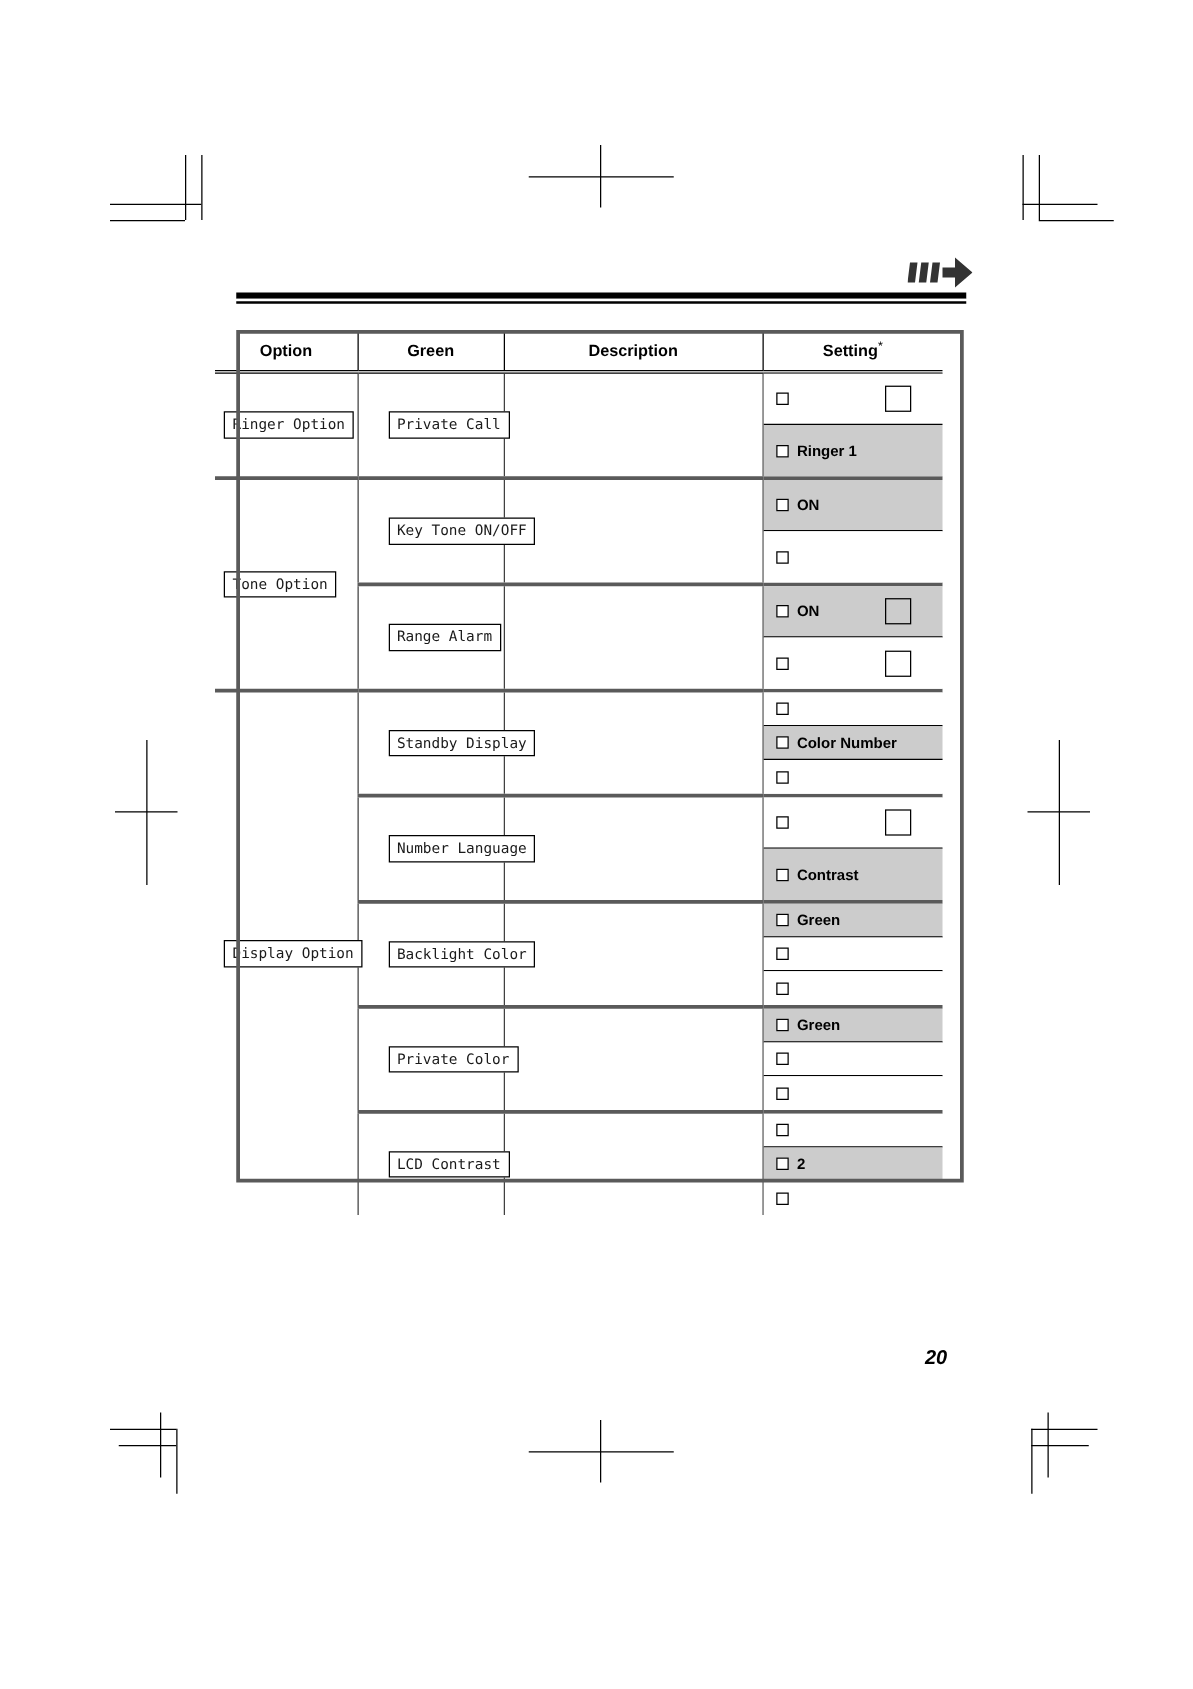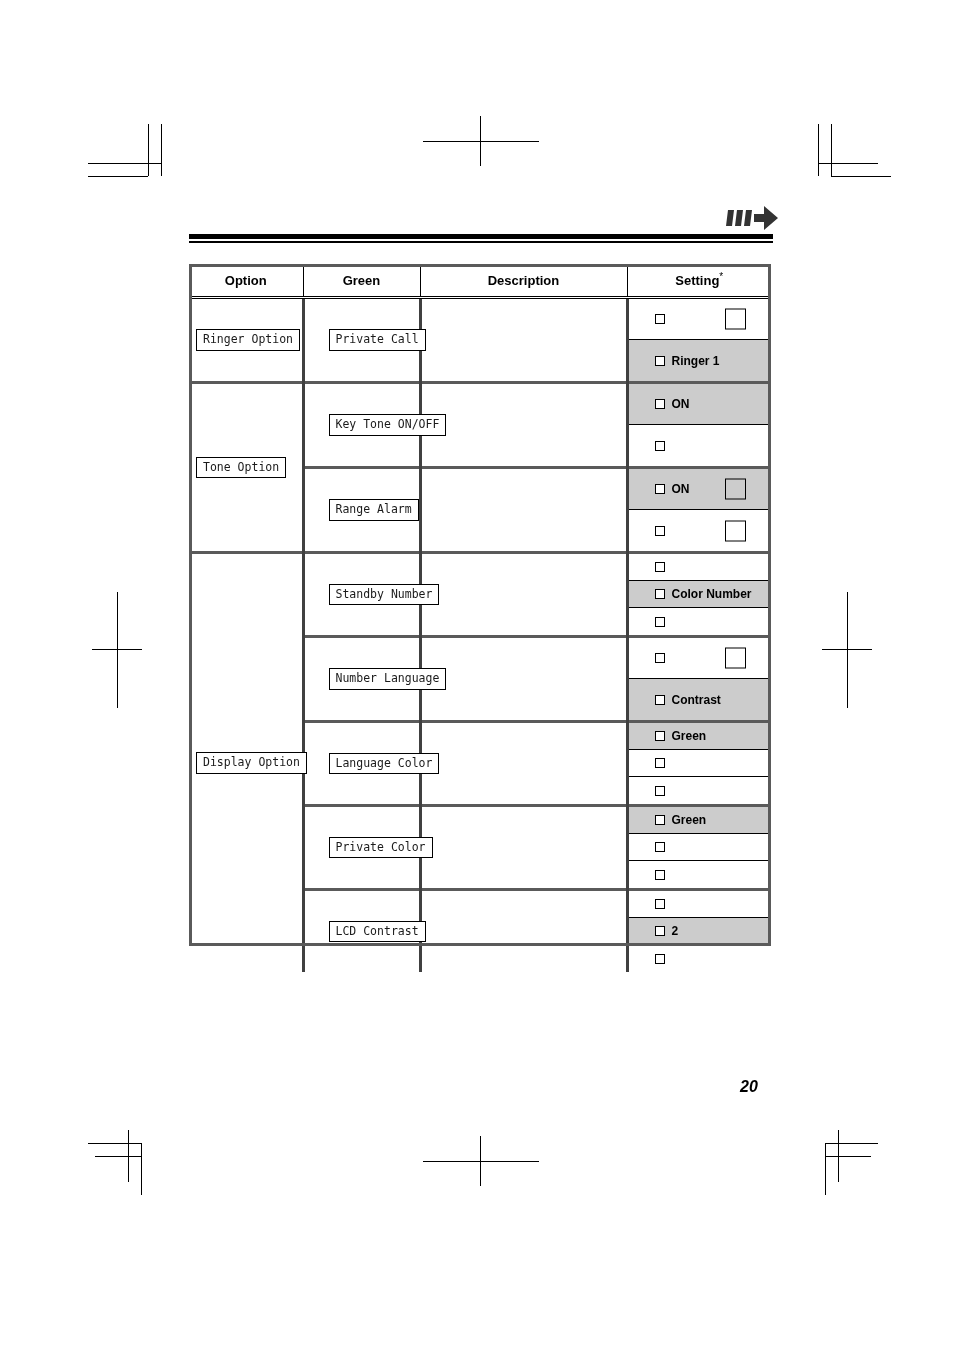--- a/index.html
+++ b/index.html
@@ -51,21 +51,21 @@
     position: absolute;
     left: 726px;
     top: 205px;
     width: 52px;
     height: 26px;
   }
 
   
   #settings-table {
     position: absolute;
-    left: 189px;
+    left: 172px;
     top: 264px;
     width: 582px;
     border-collapse: collapse;
     table-layout: fixed;
     background: #fff;
   }
   #settings-table col.c-option { width: 114px; }
   #settings-table col.c-item { width: 117px; }
   #settings-table col.c-desc { width: 207px; }
   #settings-table col.c-set { width: 144px; }
@@ -99,21 +99,21 @@
     font-weight: normal;
     vertical-align: super;
     line-height: 0;
   }
 
   
   td.opt-cell,
   td.item-cell,
   td.desc-cell,
   td.set-cell {
-    border-right: 3px solid #404040;
+    border-right: 1px solid #404040;
     vertical-align: middle;
     padding: 0;
     background: #fff;
   }
   td.set-cell { border-right: none; }
 
   
   tr.group-start > td {
     border-top: 3px solid #5a5a5a;
   }
@@ -145,21 +145,21 @@
   .set-stack {
     display: block;
     width: 100%;
   }
   .set-row {
     position: relative;
     box-sizing: border-box;
     height: 39px;
     display: flex;
     align-items: center;
-    padding-left: 26px;
+    padding-left: 10px;
     border-bottom: 1px solid #000;
     background: #fff;
   }
   .set-row.last { border-bottom: none; }
   .set-row.shaded { background: #cccccc; }
   .set-row.h27 { height: 27px; }
   .set-row.h41 { height: 41px; }
 
   .chk {
     display: inline-block;
@@ -330,21 +330,21 @@
             </div>
             <div class="set-row h41 last">
               <span class="chk"></span>
               <span class="big-box"></span>
             </div>
           </div>
         </td>
       </tr>
       <tr class="group-start">
         <td class="opt-cell" rowspan="5"><span class="label-box">Display Option</span></td>
-        <td class="item-cell"><span class="label-box">Standby Number</span></td>
+        <td class="item-cell"><span class="label-box">Standby Display</span></td>
         <td class="desc-cell"></td>
         <td class="set-cell">
           <div class="set-stack">
             <div class="set-row h27">
               <span class="chk"></span>
             </div>
             <div class="set-row h27 shaded">
               <span class="chk"></span>
               <span class="set-label">Color Number</span>
             </div>
@@ -364,21 +364,21 @@
               <span class="big-box"></span>
             </div>
             <div class="set-row h41 shaded last">
               <span class="chk"></span>
               <span class="set-label">Contrast</span>
             </div>
           </div>
         </td>
       </tr>
       <tr class="item-start">
-        <td class="item-cell"><span class="label-box">Language Color</span></td>
+        <td class="item-cell"><span class="label-box">Backlight Color</span></td>
         <td class="desc-cell"></td>
         <td class="set-cell">
           <div class="set-stack">
             <div class="set-row h27 shaded">
               <span class="chk"></span>
               <span class="set-label">Green</span>
             </div>
             <div class="set-row h27">
               <span class="chk"></span>
             </div>

